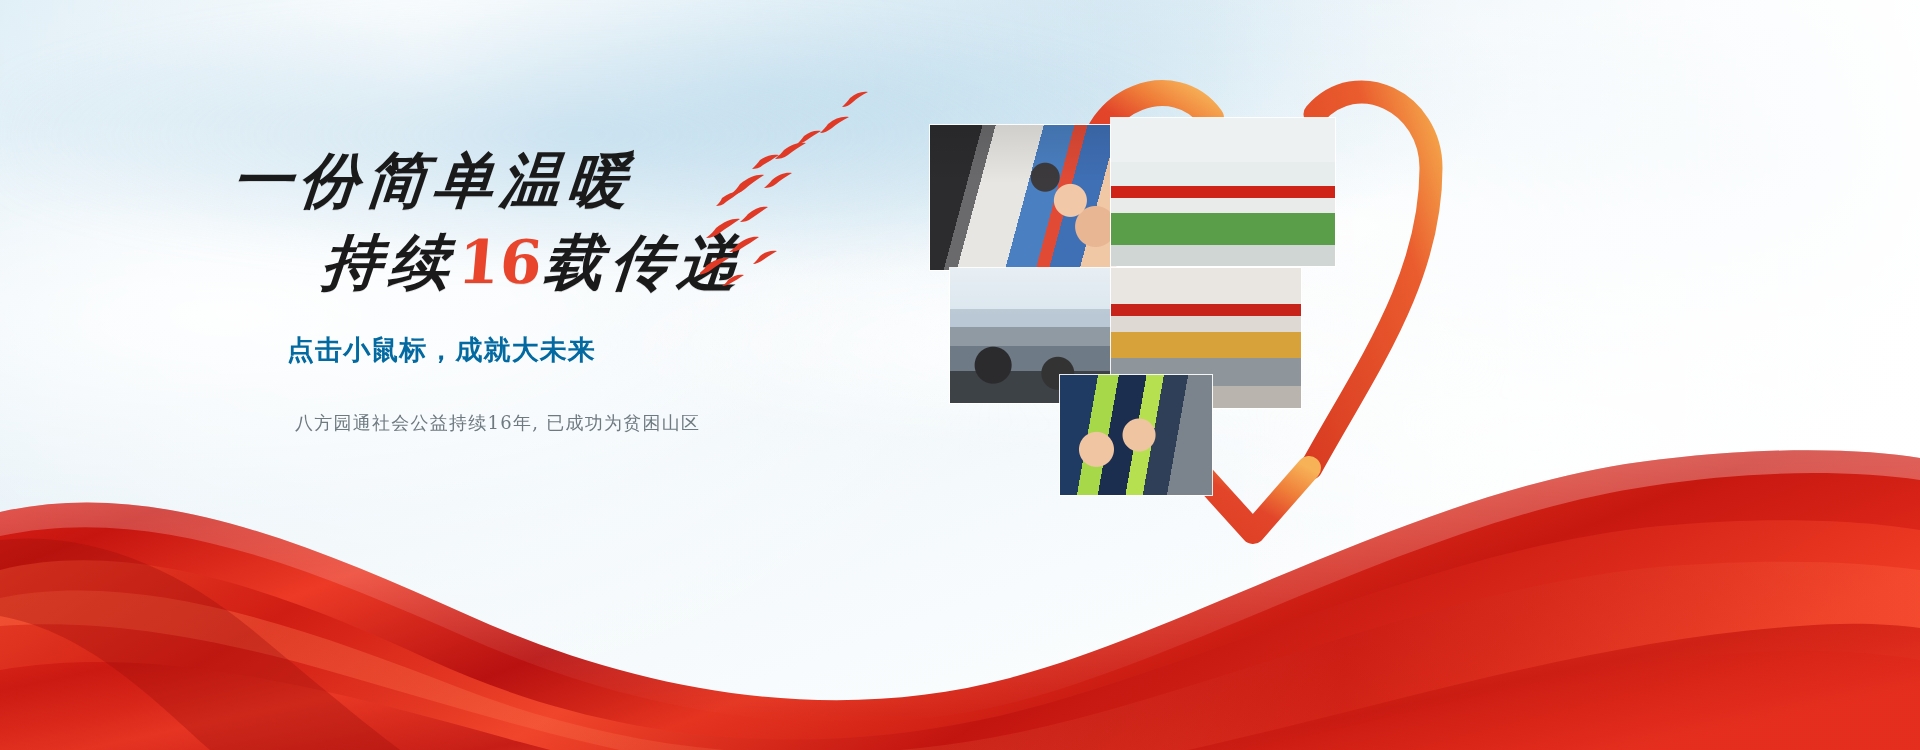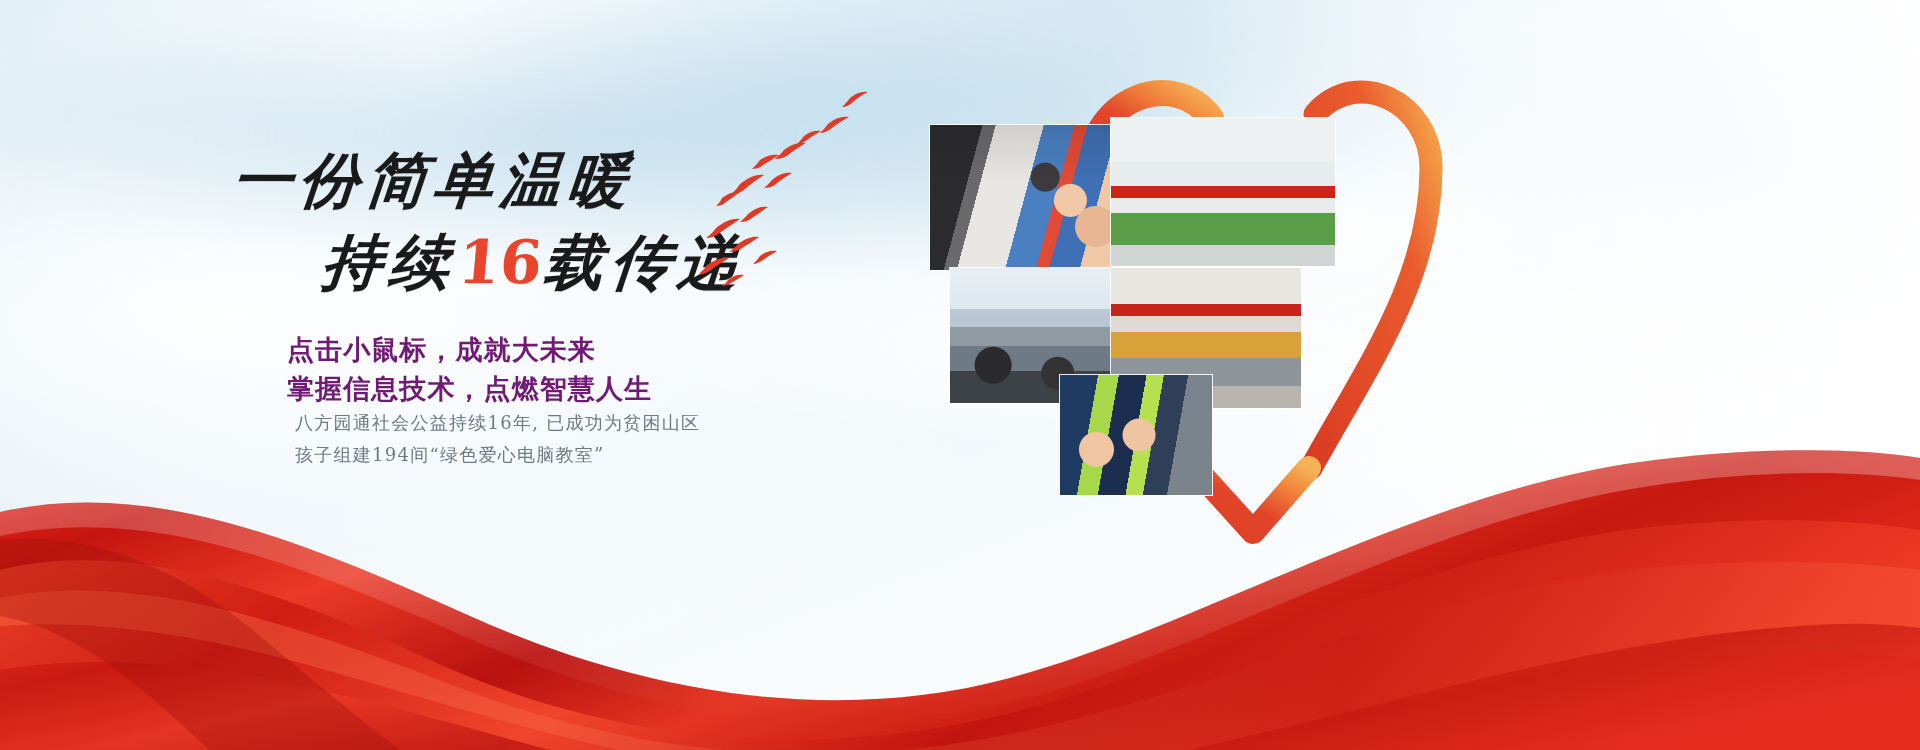--- a/index.html
+++ b/index.html
@@ -58,21 +58,21 @@
   .hl-1 { font-size:60px; font-style:italic; transform:skewX(-5deg); }
   .hl-2 { font-size:60px; font-style:italic; transform:skewX(-5deg);
           margin-top:22px; margin-left:90px; }
   .hl-num { color:#e8452c; font-family:"DejaVu Serif", serif;
             font-style:normal; font-weight:700; letter-spacing:0; padding:0 2px; }
 
   .sub { position:absolute; left:287px; top:330px; }
   .sub-line {
     font-family:"DejaVu Sans", sans-serif;
     font-size:27px; font-weight:700;
-    color:#701a75;
+    color:#0369a1;
     letter-spacing:.04em;
     line-height:1.45;
     white-space:nowrap;
   }
 
   .body-copy { position:absolute; left:287px; top:407px; }
   .body-line {
     font-family:"DejaVu Serif", serif;
     font-size:18px;
     color:#6d7a80;
@@ -156,26 +156,24 @@
 
   <div class="copy">
 
     <div class="headline">
       <div class="hl-line hl-1">一份简单温暖</div>
       <div class="hl-line hl-2"><span>持续</span><span class="hl-num">16</span><span>载传递</span></div>
     </div>
 
     <div class="sub">
       <div class="sub-line">点击小鼠标，成就大未来</div>
-      <div class="sub-line">掌握信息技术，点燃智慧人生</div>
     </div>
 
     <div class="body-copy">
       <div class="body-line">八方园通社会公益持续16年, 已成功为贫困山区</div>
-      <div class="body-line">孩子组建194间“绿色爱心电脑教室”</div>
     </div>
   </div>
 
   <div class="birds nosel">
     <svg width="220" height="220" viewBox="0 0 220 220">
       <g fill="#e03a26">
         <path d="M150 18 c6 -5 12 -7 18 -6 -6 3 -11 6 -15 10 -3 3 -7 5 -11 5 3 -3 6 -6 8 -9z"></path>
         <path d="M128 44 c7 -6 14 -8 21 -7 -7 4 -13 7 -17 11 -4 3 -8 5 -12 5 3 -3 6 -6 8 -9z"></path>
         <path d="M104 56 c6 -5 12 -6 17 -5 -5 3 -10 6 -14 9 -3 2 -7 4 -10 4 3 -3 5 -5 7 -8z"></path>
         <path d="M84 70 c8 -6 15 -8 22 -7 -7 4 -13 8 -18 12 -4 3 -9 4 -13 4 4 -4 7 -6 9 -9z"></path>

